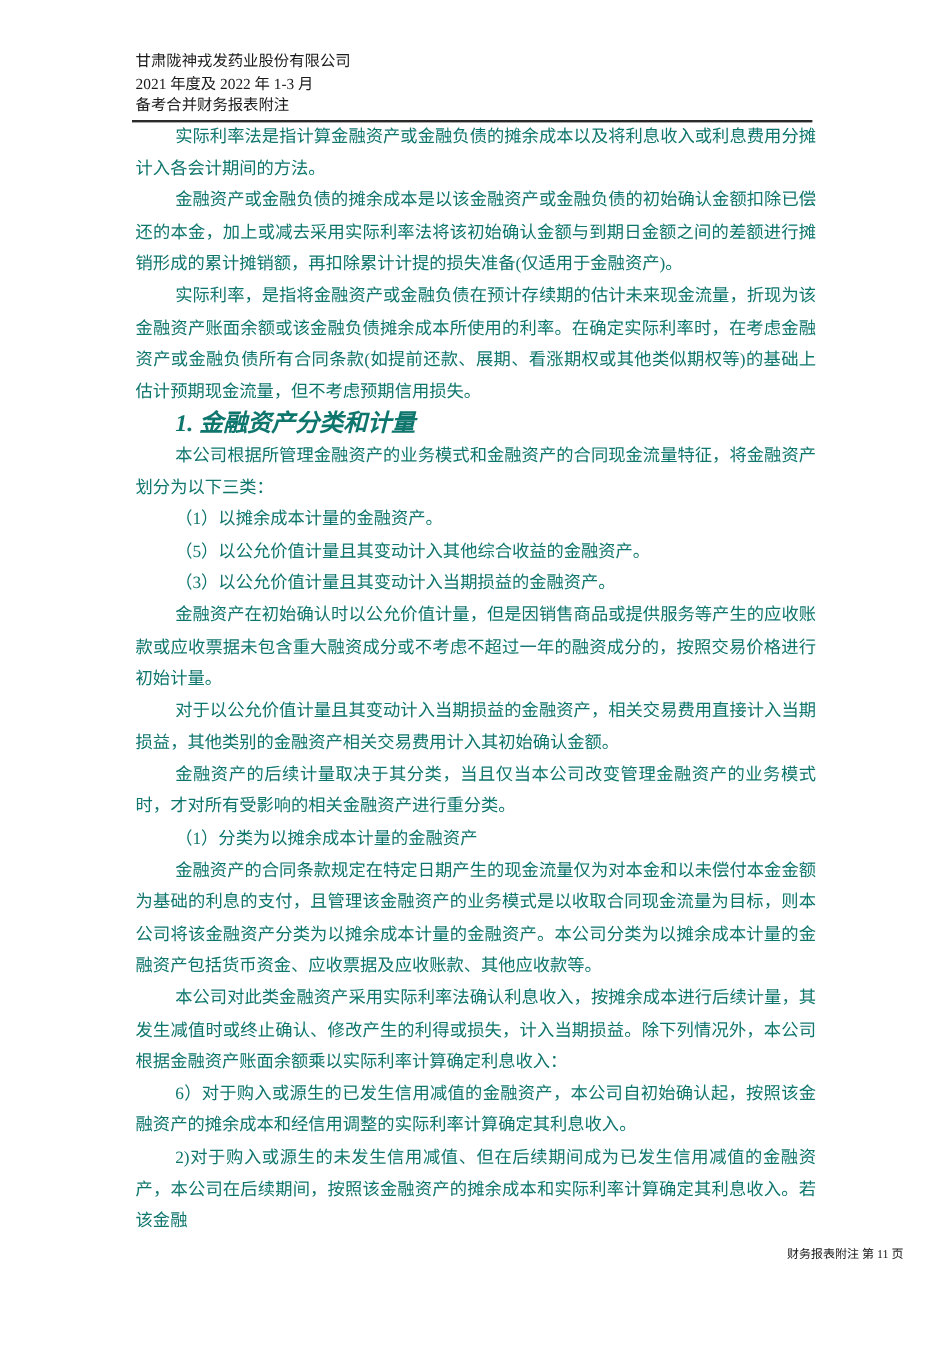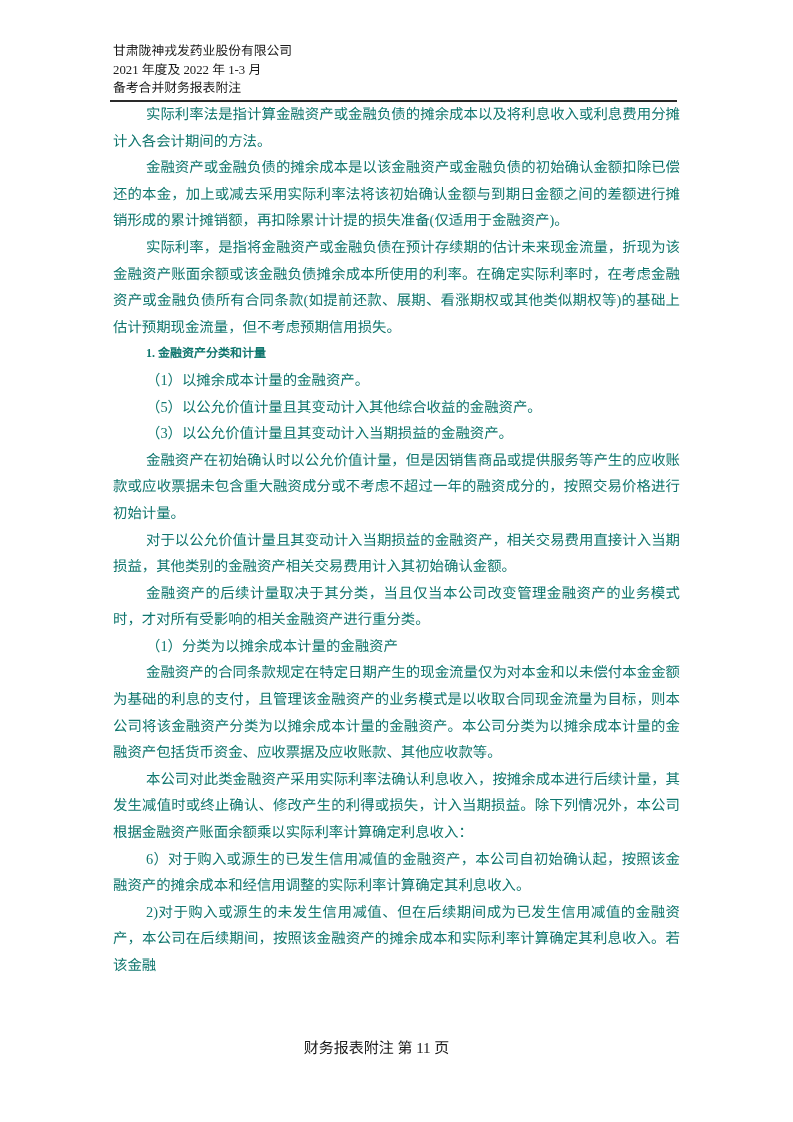--- a/index.html
+++ b/index.html
@@ -35,47 +35,49 @@
     line-height: 26.6px;
     text-align: justify;
     color: #0f766e;
   }
   .doc-body p {
     text-indent: 33px;
     margin: 0;
   }
   .doc-body p.heading {
     font-weight: bold;
-    font-size: 12px;
+    font-size: 20px;
+    font-style: italic;
   }
   .doc-footer {
     position: absolute;
     left: 0; top: 1036px;
     width: 753px;
-    text-align: center;
-    font-size: 15px;
+    text-align: right;
+    font-size: 10px;
     color: #1a1a1a;
   }
 </style>
 </head>
 <body>
 
 <div class="page">
 
   <div class="doc-header">
     <div>甘肃陇神戎发药业股份有限公司</div>
     <div>2021 年度及 2022 年 1-3 月</div>
     <div>备考合并财务报表附注</div>
   </div>
 
   <div class="doc-body">
     <p>实际利率法是指计算金融资产或金融负债的摊余成本以及将利息收入或利息费用分摊计入各会计期间的方法。</p>
     <p>金融资产或金融负债的摊余成本是以该金融资产或金融负债的初始确认金额扣除已偿还的本金，加上或减去采用实际利率法将该初始确认金额与到期日金额之间的差额进行摊销形成的累计摊销额，再扣除累计计提的损失准备(仅适用于金融资产)。</p>
     <p>实际利率，是指将金融资产或金融负债在预计存续期的估计未来现金流量，折现为该金融资产账面余额或该金融负债摊余成本所使用的利率。在确定实际利率时，在考虑金融资产或金融负债所有合同条款(如提前还款、展期、看涨期权或其他类似期权等)的基础上估计预期现金流量，但不考虑预期信用损失。</p>
     <p class="heading">1. 金融资产分类和计量</p>
+    <p>本公司根据所管理金融资产的业务模式和金融资产的合同现金流量特征，将金融资产划分为以下三类：</p>
     <p>（1）以摊余成本计量的金融资产。</p>
     <p>（5）以公允价值计量且其变动计入其他综合收益的金融资产。</p>
     <p>（3）以公允价值计量且其变动计入当期损益的金融资产。</p>
     <p>金融资产在初始确认时以公允价值计量，但是因销售商品或提供服务等产生的应收账款或应收票据未包含重大融资成分或不考虑不超过一年的融资成分的，按照交易价格进行初始计量。</p>
     <p>对于以公允价值计量且其变动计入当期损益的金融资产，相关交易费用直接计入当期损益，其他类别的金融资产相关交易费用计入其初始确认金额。</p>
     <p>金融资产的后续计量取决于其分类，当且仅当本公司改变管理金融资产的业务模式时，才对所有受影响的相关金融资产进行重分类。</p>
     <p>（1）分类为以摊余成本计量的金融资产</p>
     <p>金融资产的合同条款规定在特定日期产生的现金流量仅为对本金和以未偿付本金金额为基础的利息的支付，且管理该金融资产的业务模式是以收取合同现金流量为目标，则本公司将该金融资产分类为以摊余成本计量的金融资产。本公司分类为以摊余成本计量的金融资产包括货币资金、应收票据及应收账款、其他应收款等。</p>
     <p>本公司对此类金融资产采用实际利率法确认利息收入，按摊余成本进行后续计量，其发生减值时或终止确认、修改产生的利得或损失，计入当期损益。除下列情况外，本公司根据金融资产账面余额乘以实际利率计算确定利息收入：</p>
     <p>6）对于购入或源生的已发生信用减值的金融资产，本公司自初始确认起，按照该金融资产的摊余成本和经信用调整的实际利率计算确定其利息收入。</p>

